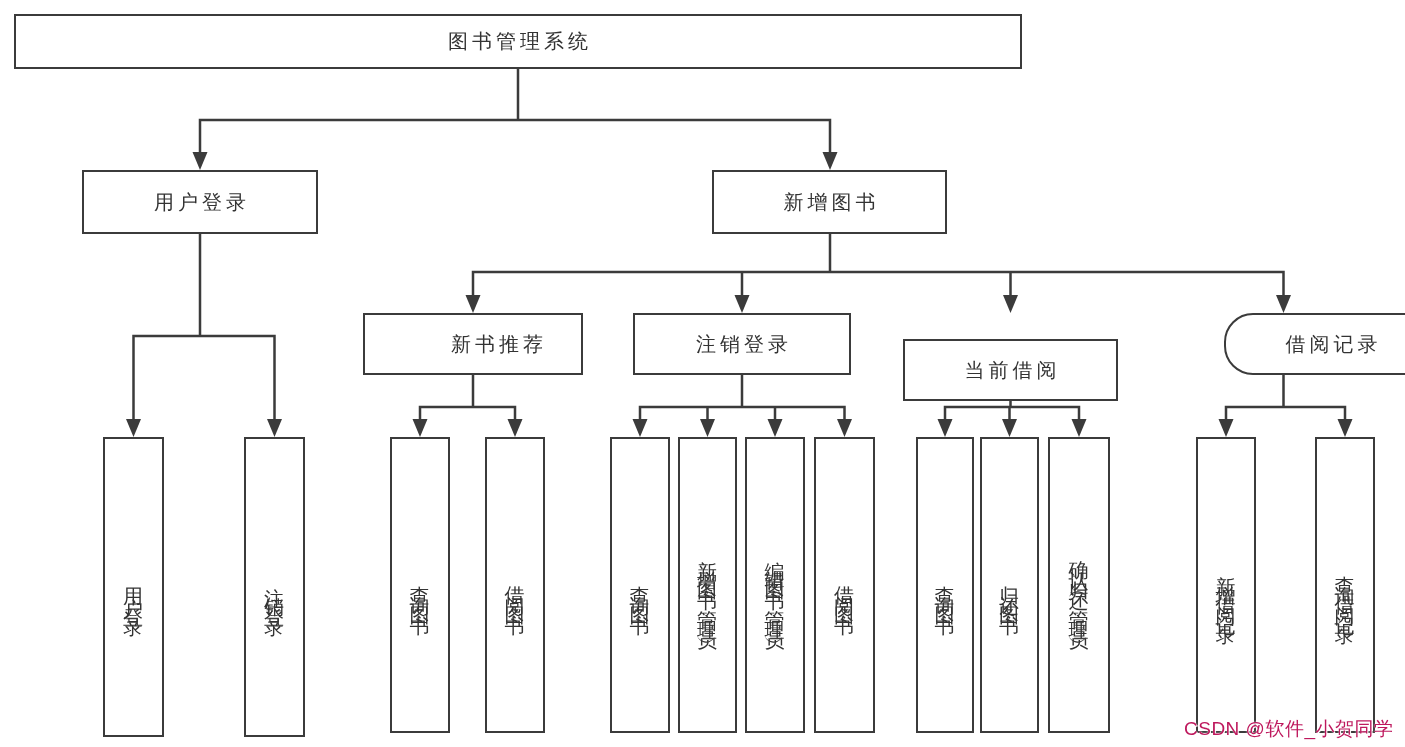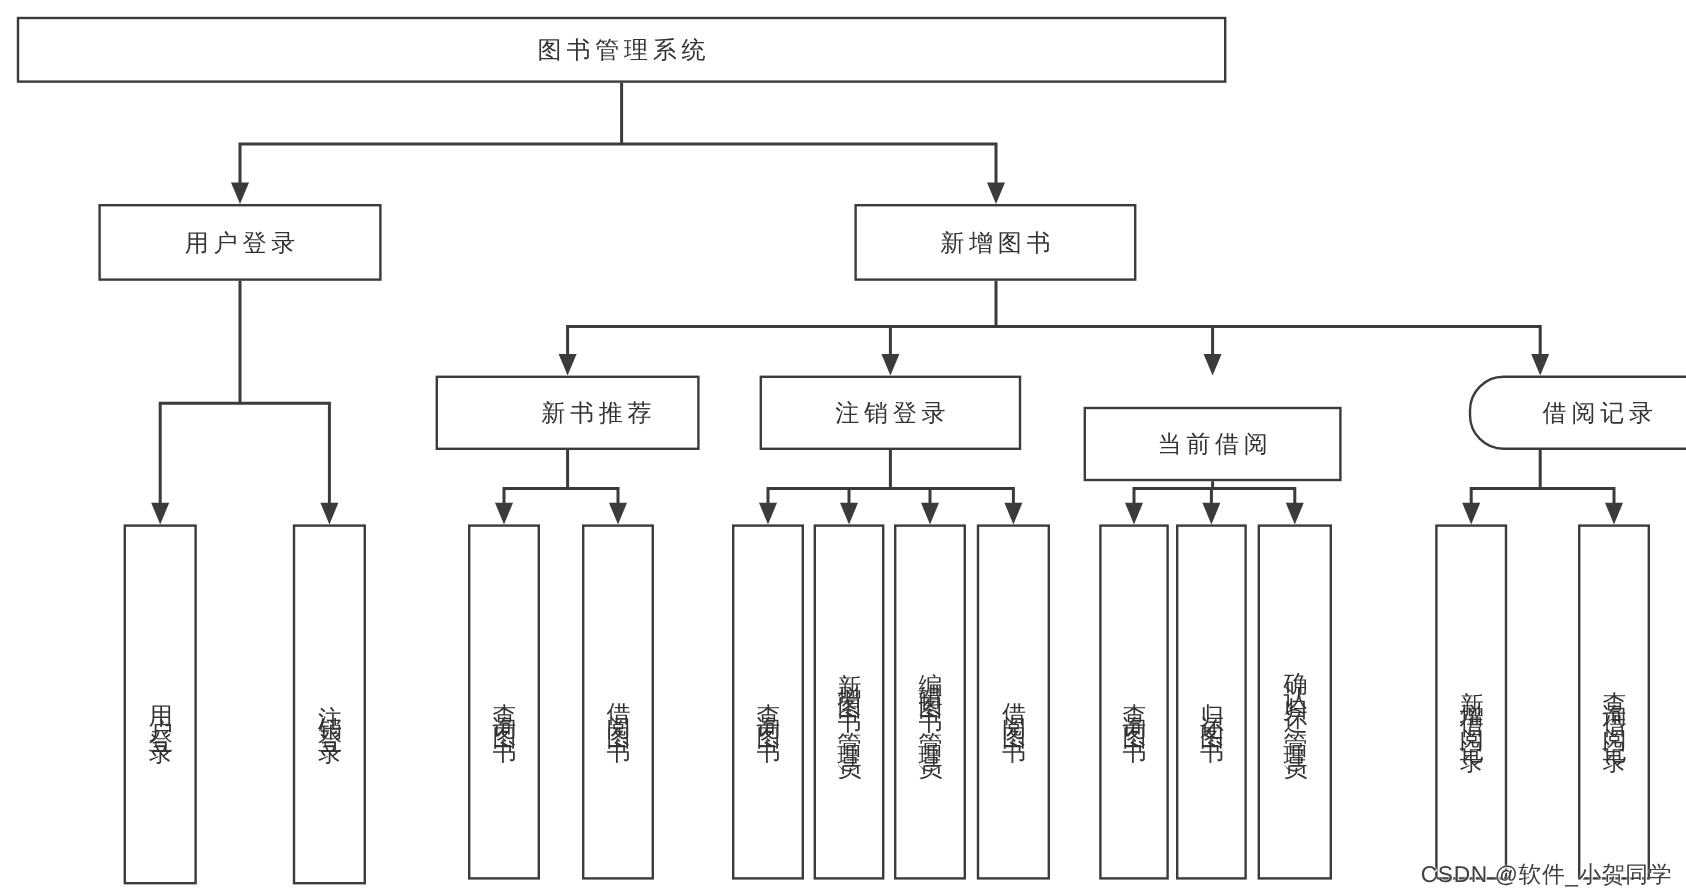--- a/index.html
+++ b/index.html
@@ -41,21 +41,21 @@
     letter-spacing: 10px;
     margin-bottom: -10px;
     color: #333333;
   }
   .watermark {
     position: absolute;
     left: 1184px;
     top: 716px;
     font-size: 19px;
     letter-spacing: 0.5px;
-    color: #404040;
+    color: #be185d;
     text-shadow: 0 0 2px #ffffff, 1px 1px 0 #ffffff;
     white-space: nowrap;
     z-index: 5;
   }
 </style>
 </head>
 <body>
 
 <div class="stage">
 

